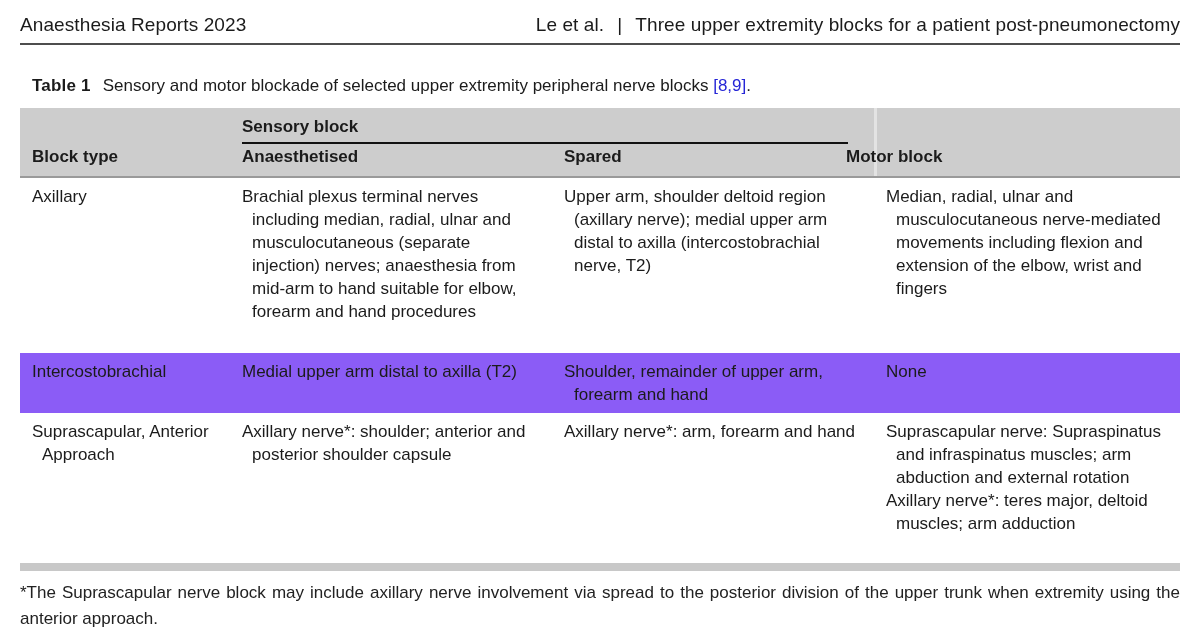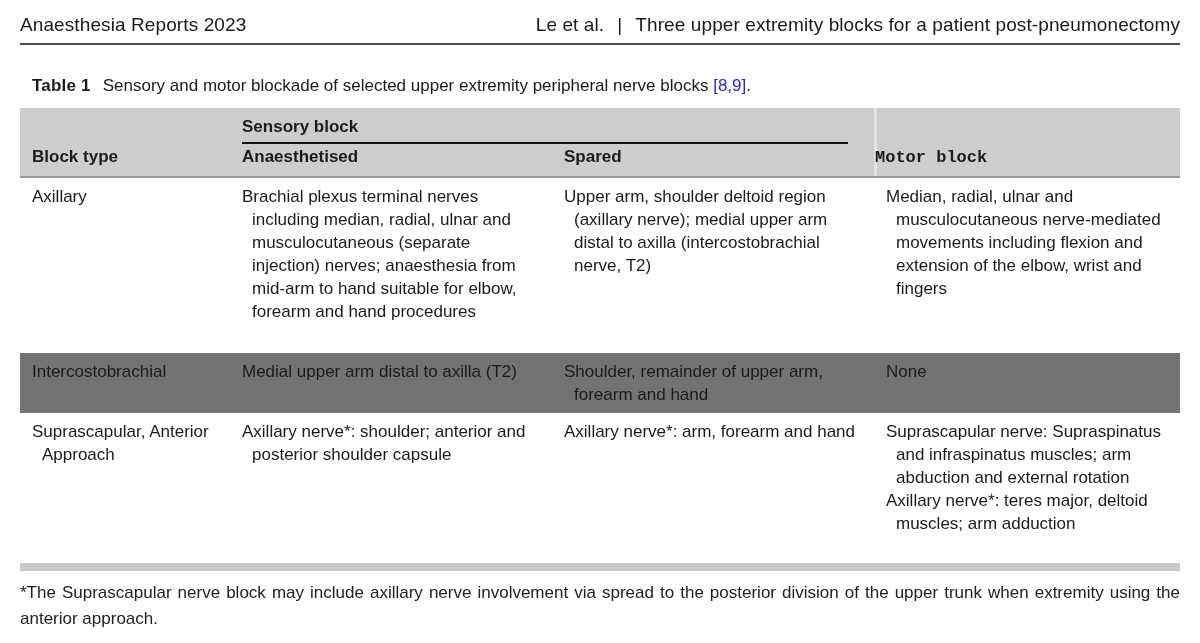--- a/index.html
+++ b/index.html
@@ -34,24 +34,24 @@
     border-bottom: 2px solid #9a9a9a;
     font-size: 17px; font-weight: bold;
   }
   .sensory-span { position: absolute; left: 222px; top: 9px; }
   .sensory-rule { position: absolute; left: 222px; top: 34px; width: 606px; height: 2px; background: #111111; }
   .vdiv { position: absolute; left: 854px; top: 0; width: 3px; height: 100%; background: rgba(255,255,255,0.45); }
   .ch { position: absolute; bottom: 9px; }
   .ch1 { left: 12px; }
   .ch2 { left: 222px; }
   .ch3 { left: 544px; }
-  .ch4 { left: 855px; font-family: Liberation Mono, monospace; }
+  .ch4 { left: 826px; }
 
   .trow { display: flex; width: 1160px; font-size: 17px; line-height: 23px; }
-  .trow.alt { background: #737373; }
+  .trow.alt { background: #8b5cf6; }
   .r1 { min-height: 175px; }
   .r2 { min-height: 59px; }
   .r3 { min-height: 150px; }
   .cell { padding: 7px 16px 7px 12px; }
   .c1 { width: 210px; }
   .c2 { width: 322px; }
   .c3 { width: 322px; }
   .c4 { width: 306px; }
   .entry { padding-left: 10px; text-indent: -10px; }
   .tbl-bottom { height: 8px; background: #c8c8c8; }

